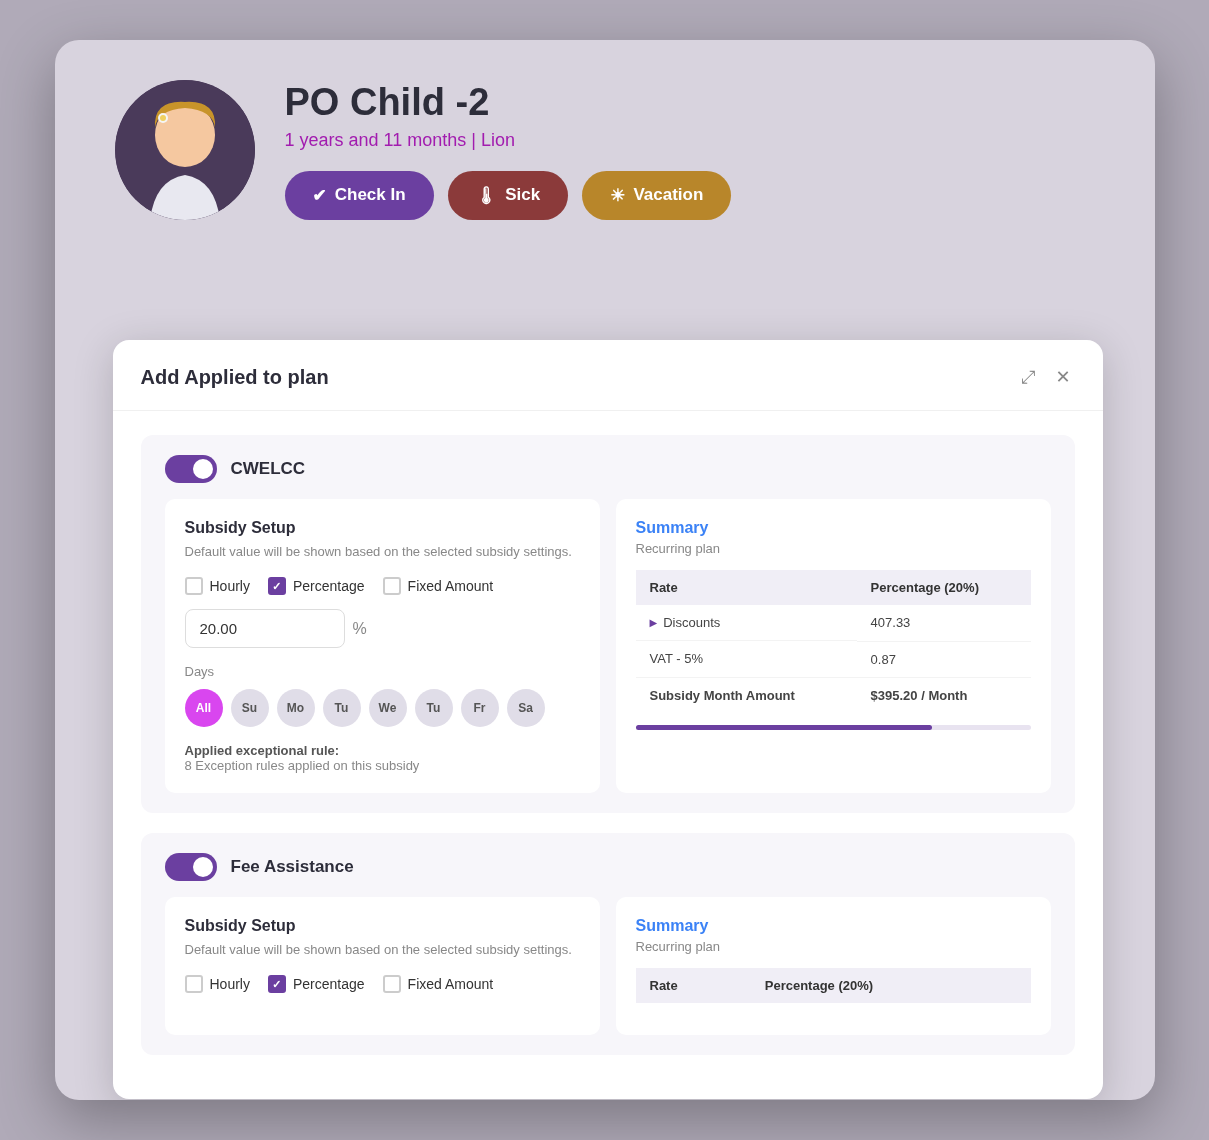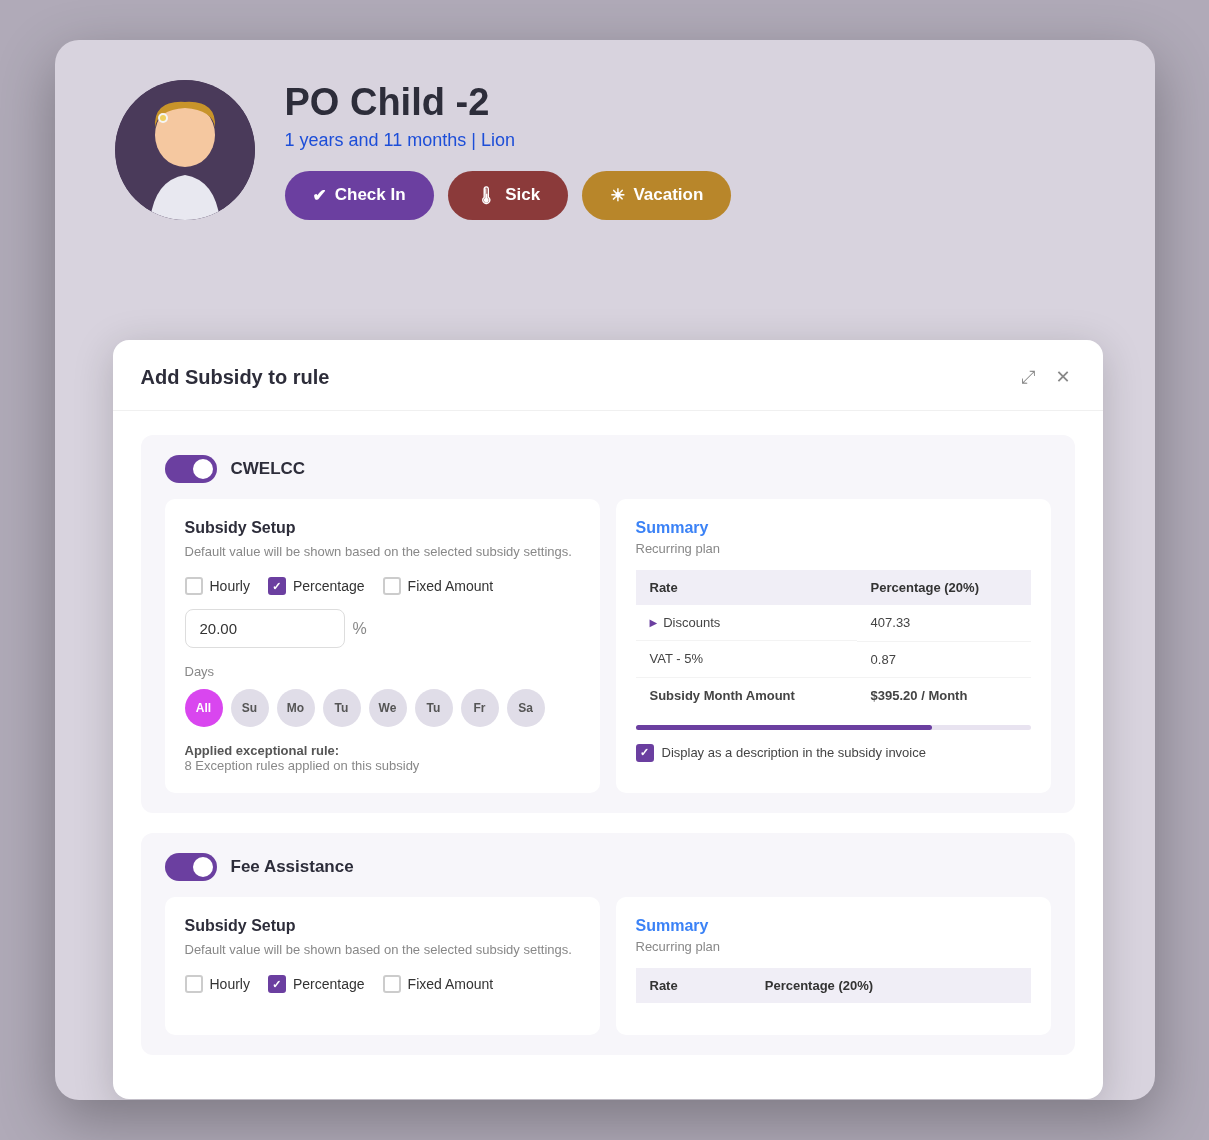--- a/index.html
+++ b/index.html
@@ -50,21 +50,21 @@
       flex: 1;
     }
     .child-name {
       font-size: 38px;
       font-weight: 700;
       color: #2d2d3a;
       margin-bottom: 6px;
     }
     .child-meta {
       font-size: 18px;
-      color: #1d4ed8;
+      color: #a21caf;
       margin-bottom: 20px;
     }
     .action-buttons {
       display: flex;
       gap: 14px;
     }
     .btn-checkin {
       background: #6b3fa0;
       color: white;
       border: none;
@@ -407,21 +407,21 @@
         <button class="btn-vacation">
           <span>☀</span>
           <span>Vacation</span>
         </button>
       </div>
     </div>
   </div>
 
   <div class="modal">
     <div class="modal-header">
-      <span class="modal-title">Add Subsidy to rule</span>
+      <span class="modal-title">Add Applied to plan</span>
       <div class="modal-controls">
         <button class="modal-icon-btn">⤢</button>
         <button class="modal-icon-btn">✕</button>
       </div>
     </div>
 
     <div class="modal-body">
 
       <div class="section">
         <div class="section-toggle-row">
@@ -492,24 +492,20 @@
                 </tr>
                 <tr class="bold-row">
                   <td>Subsidy Month Amount</td>
                   <td class="month-amount">$395.20 / Month</td>
                 </tr>
               </tbody>
             </table>
             <div class="progress-bar-container">
               <div class="progress-bar-fill"></div>
             </div>
-            <div class="display-checkbox-row">
-              <div class="checkbox-box checked"></div>
-              <span>Display as a description in the subsidy invoice</span>
-            </div>
           </div>
 
         </div>
       </div>
 
       <div class="section">
         <div class="section-toggle-row">
           <div class="toggle"></div>
           <span class="section-label">Fee Assistance</span>
         </div>

